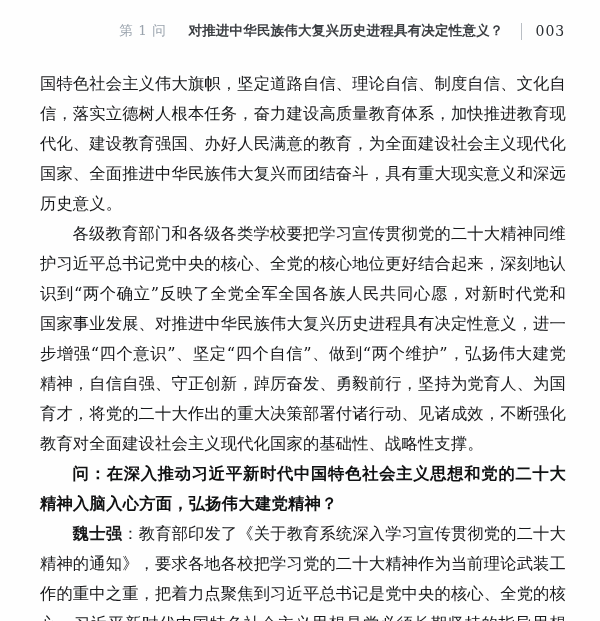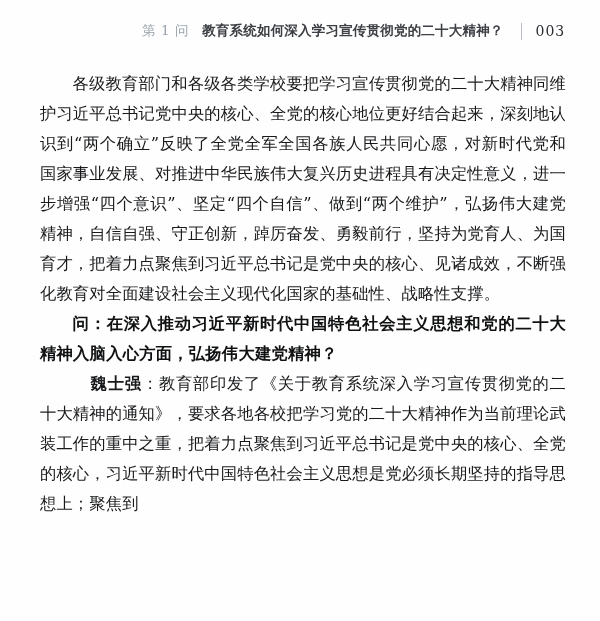--- a/index.html
+++ b/index.html
@@ -35,21 +35,21 @@
     align-items: center;
     justify-content: flex-end;
     gap: 0px;
     white-space: nowrap;
   }
   .rh-qnum {
     font-family: "DejaVu Serif", "Liberation Serif", serif;
     font-size: 13.5px;
     letter-spacing: 0.6px;
     color: #9aa3ad;
-    margin-right: 13px;
+    margin-right: 22px;
   }
   .rh-title {
     font-family: "DejaVu Serif", "Liberation Serif", serif;
     font-size: 13.5px;
     letter-spacing: 0.2px;
     color: #3c3f43;
     font-weight: 600;
   }
   .rh-sep {
     display: inline-block;
@@ -89,39 +89,39 @@
     text-indent: 2em;
   }
   p.q {
     font-weight: bold;
     color: #101112;
     letter-spacing: 0.25px;
   }
   .speaker {
     font-weight: bold;
     letter-spacing: 0.3px;
-    margin-left: 18px;
   }
 </style>
 </head>
 <body>
 
 <div class="page">
 
   <div class="running-head">
     <span class="rh-qnum">第 1 问</span>
-    <span class="rh-title">教育系统如何深入学习宣传贯彻党的二十大精神？</span>
+    <span class="rh-title">对推进中华民族伟大复兴历史进程具有决定性意义？</span>
     <span class="rh-sep"></span>
     <span class="rh-page">003</span>
   </div>
 
   <div class="body-col">
 
+    <p class="para">国特色社会主义伟大旗帜，坚定道路自信、理论自信、制度自信、文化自信，落实立德树人根本任务，奋力建设高质量教育体系，加快推进教育现代化、建设教育强国、办好人民满意的教育，为全面建设社会主义现代化国家、全面推进中华民族伟大复兴而团结奋斗，具有重大现实意义和深远历史意义。</p>
 
-    <p class="para indent">各级教育部门和各级各类学校要把学习宣传贯彻党的二十大精神同维护习近平总书记党中央的核心、全党的核心地位更好结合起来，深刻地认识到“两个确立”反映了全党全军全国各族人民共同心愿，对新时代党和国家事业发展、对推进中华民族伟大复兴历史进程具有决定性意义，进一步增强“四个意识”、坚定“四个自信”、做到“两个维护”，弘扬伟大建党精神，自信自强、守正创新，踔厉奋发、勇毅前行，坚持为党育人、为国育才，把着力点聚焦到习近平总书记是党中央的核心、见诸成效，不断强化教育对全面建设社会主义现代化国家的基础性、战略性支撑。</p>
+    <p class="para indent">各级教育部门和各级各类学校要把学习宣传贯彻党的二十大精神同维护习近平总书记党中央的核心、全党的核心地位更好结合起来，深刻地认识到“两个确立”反映了全党全军全国各族人民共同心愿，对新时代党和国家事业发展、对推进中华民族伟大复兴历史进程具有决定性意义，进一步增强“四个意识”、坚定“四个自信”、做到“两个维护”，弘扬伟大建党精神，自信自强、守正创新，踔厉奋发、勇毅前行，坚持为党育人、为国育才，将党的二十大作出的重大决策部署付诸行动、见诸成效，不断强化教育对全面建设社会主义现代化国家的基础性、战略性支撑。</p>
 
     <p class="para indent q">问：在深入推动习近平新时代中国特色社会主义思想和党的二十大精神入脑入心方面，弘扬伟大建党精神？</p>
 
     <p class="para indent"><span class="speaker">魏士强</span><span>：教育部印发了《关于教育系统深入学习宣传贯彻党的二十大精神的通知》，要求各地各校把学习党的二十大精神作为当前理论武装工作的重中之重，把着力点聚焦到习近平总书记是党中央的核心、全党的核心，习近平新时代中国特色社会主义思想是党必须长期坚持的指导思想上；聚焦到</span></p>
 
   </div>
 
 </div>
 
 </body></html>

